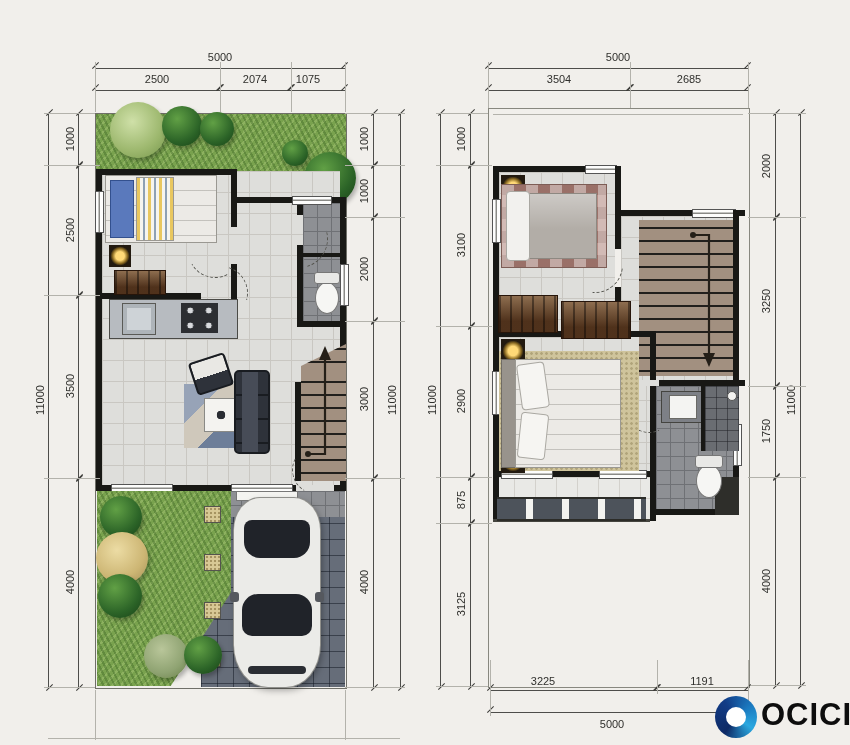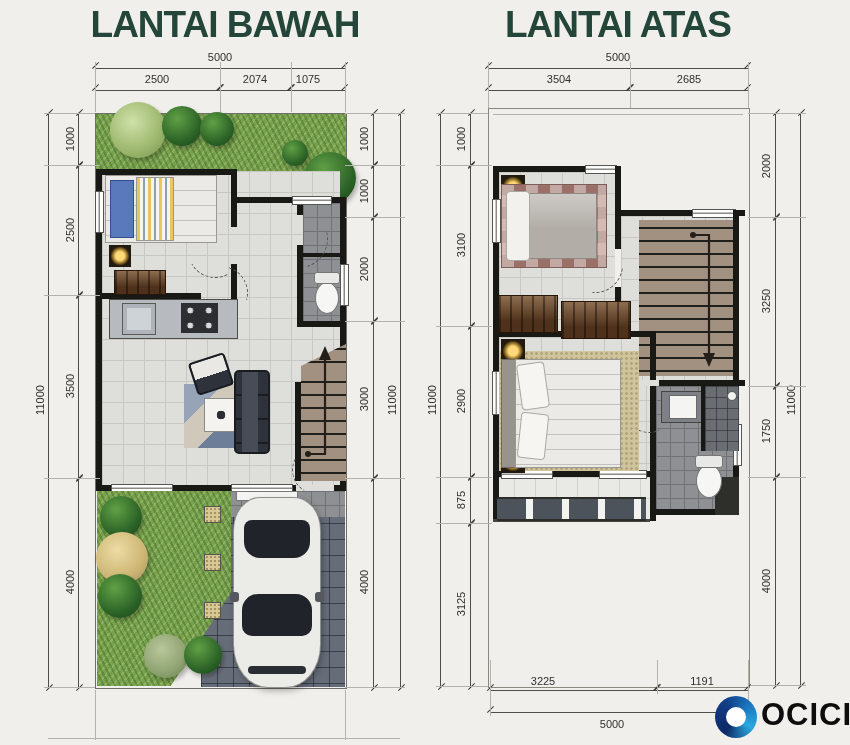--- a/index.html
+++ b/index.html
@@ -78,22 +78,20 @@
   .rug{position:absolute;background:linear-gradient(135deg,#97a3b7 0 28%,#cfc8bb 28% 55%,#6d7e99 55%)}
   .bedw{position:absolute;background:#eceae6;border:1px solid #9a9892;
     background-image:repeating-linear-gradient(180deg,transparent 0 14px, rgba(120,118,112,.35) 14px 15px)}
 </style>
 </head>
 <body>
 
 <div class="canvas">
   <div class="marble"></div>
 
-  <div class="title" style="left:225px;top:4px">LANTAI BAWAH</div>
-  <div class="title" style="left:618px;top:4px">LANTAI ATAS</div>
 
   <div class="plan" style="left:95px;top:113px;width:250px;height:574px">
 
     <div class="grass" style="left:0;top:0;width:250px;height:57px"></div>
     <div class="grass" style="left:135px;top:57px;width:115px;height:28px"></div>
     <div class="bush pale" style="left:14px;top:-12px;width:56px;height:56px"></div>
     <div class="bush" style="left:66px;top:-8px;width:40px;height:40px"></div>
     <div class="bush" style="left:104px;top:-2px;width:34px;height:34px"></div>
     <div class="bush" style="left:186px;top:26px;width:26px;height:26px"></div>
     <div class="bush" style="left:208px;top:38px;width:52px;height:52px"></div>

